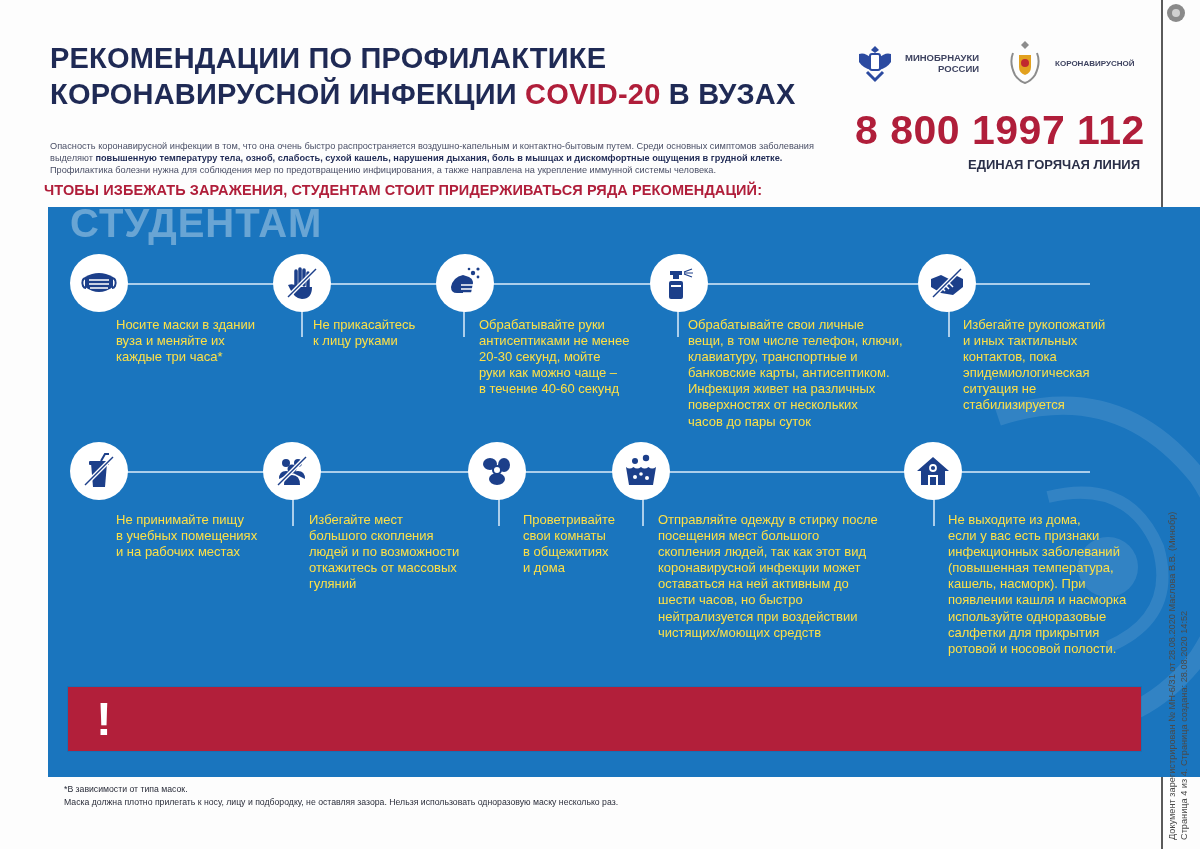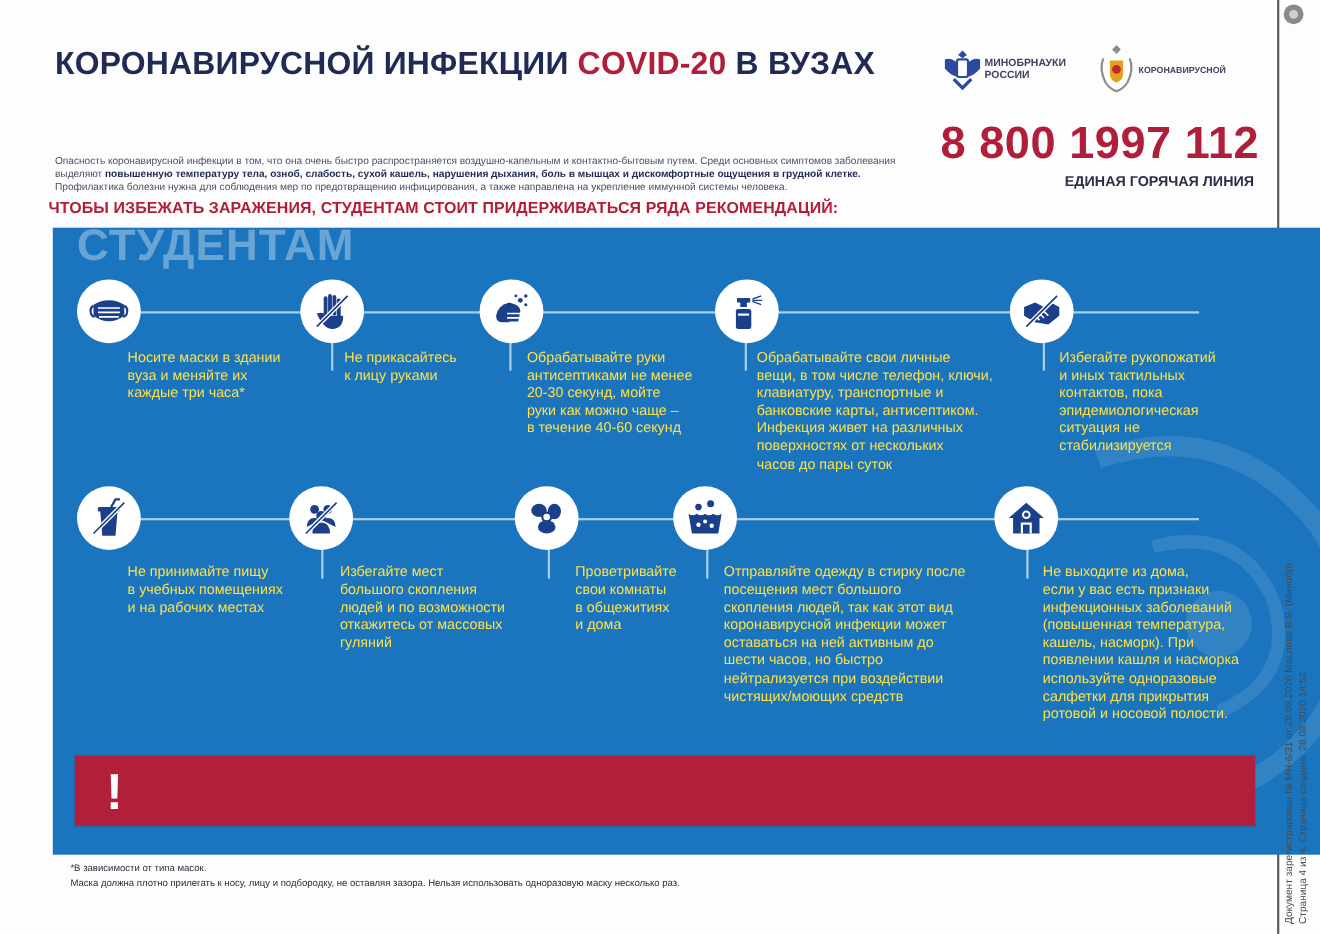--- a/index.html
+++ b/index.html
@@ -13,21 +13,21 @@
     .corner-emblem { position: absolute; left: 1163px; top: 2px; width: 26px; height: 22px; }
 
     .title { position: absolute; left: 50px; top: 40px; font-weight: 700; font-size: 29px; line-height: 36px; color: #1f2a55; letter-spacing: 0.2px; white-space: nowrap; }
     .title .accent { color: #b01e3a; }
 
     .intro { position: absolute; left: 50px; top: 113px; width: 770px; font-size: 9.2px; line-height: 12.2px; color: #4a4f66; margin-top: 27px; }
     .intro b { color: #1f2a55; font-weight: 700; }
 
     .logos { position: absolute; left: 855px; top: 38px; height: 50px; display: flex; align-items: center; }
     .logo { display: flex; align-items: center; margin-right: 26px; }
-    .logo-label { font-size: 9.5px; font-weight: 700; color: #3e4360; line-height: 11px; white-space: pre-line; }
+    .logo-label { font-size: 9.5px; font-weight: 700; color: #3e4360; line-height: 11px; margin-left: 10px; white-space: pre-line; text-align: right; }
 
     .hotline-number { position: absolute; left: 855px; top: 107px; font-size: 41px; font-weight: 700; color: #b01e3a; letter-spacing: 0.5px; white-space: nowrap; }
     .hotline-label { position: absolute; left: 968px; top: 157px; font-size: 13px; font-weight: 700; color: #2a2f48; white-space: nowrap; }
 
     .subheading { position: absolute; left: 44px; top: 182px; font-size: 14.5px; font-weight: 700; color: #b01e3a; white-space: nowrap; letter-spacing: 0.1px; }
 
     .panel { position: absolute; left: 48px; top: 207px; width: 1180px; height: 570px; background: #1a75be; overflow: hidden; }
     .panel-watermark { position: absolute; left: 22px; top: -6px; font-size: 40px; font-weight: 700; color: rgba(255,255,255,0.35); letter-spacing: 1px; }
     .panel-ornament { position: absolute; right: -40px; top: 170px; width: 330px; height: 430px; opacity: 0.10; }
 
@@ -52,20 +52,21 @@
 
 <div class="page">
 
   <div class="edge-line"></div>
   <svg class="corner-emblem" viewBox="0 0 26 22">
     <circle cx="13" cy="11" r="9" fill="#8a8a8a"></circle>
     <circle cx="13" cy="11" r="4" fill="#d0d0d0"></circle>
   </svg>
 
   <div class="title">
+    <div>РЕКОМЕНДАЦИИ ПО ПРОФИЛАКТИКЕ</div>
     <div><span>КОРОНАВИРУСНОЙ ИНФЕКЦИИ </span><span class="accent">COVID-20</span><span> В ВУЗАХ</span></div>
   </div>
 
   <div class="intro"><span>Опасность коронавирусной инфекции в том, что она очень быстро распространяется воздушно-капельным и контактно-бытовым путем. Среди основных симптомов заболевания выделяют </span><b>повышенную температуру тела, озноб, слабость, сухой кашель, нарушения дыхания, боль в мышцах и дискомфортные ощущения в грудной клетке.</b><span> Профилактика болезни нужна для соблюдения мер по предотвращению инфицирования, а также направлена на укрепление иммунной системы человека.</span></div>
 
   <div class="logos">
     <div class="logo">
       <svg width="40" height="42" viewBox="0 0 40 42">
         <path d="M20 4 l4 4 l-4 3 l-4 -3z" fill="#2b4aa0"></path>
         <path d="M4 12 q6 -2 12 4 l0 12 q-8 -2 -12 -8z" fill="#2b4aa0"></path>

